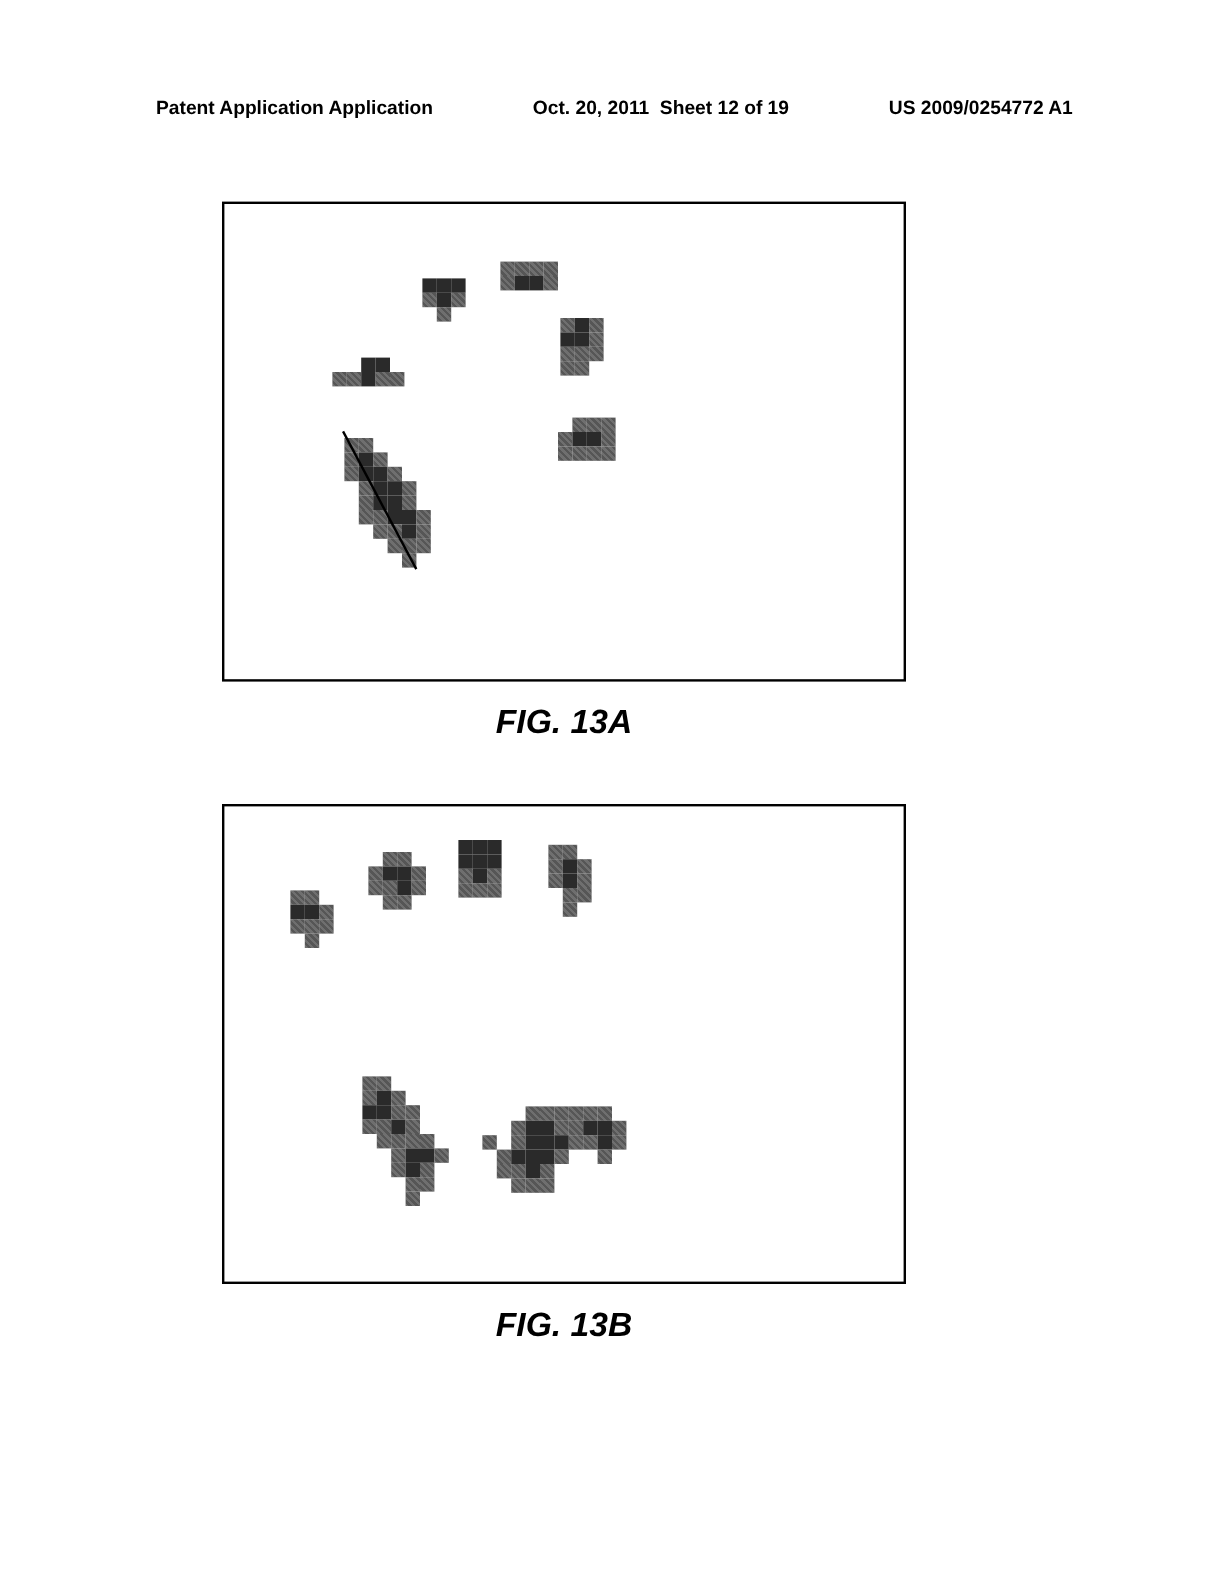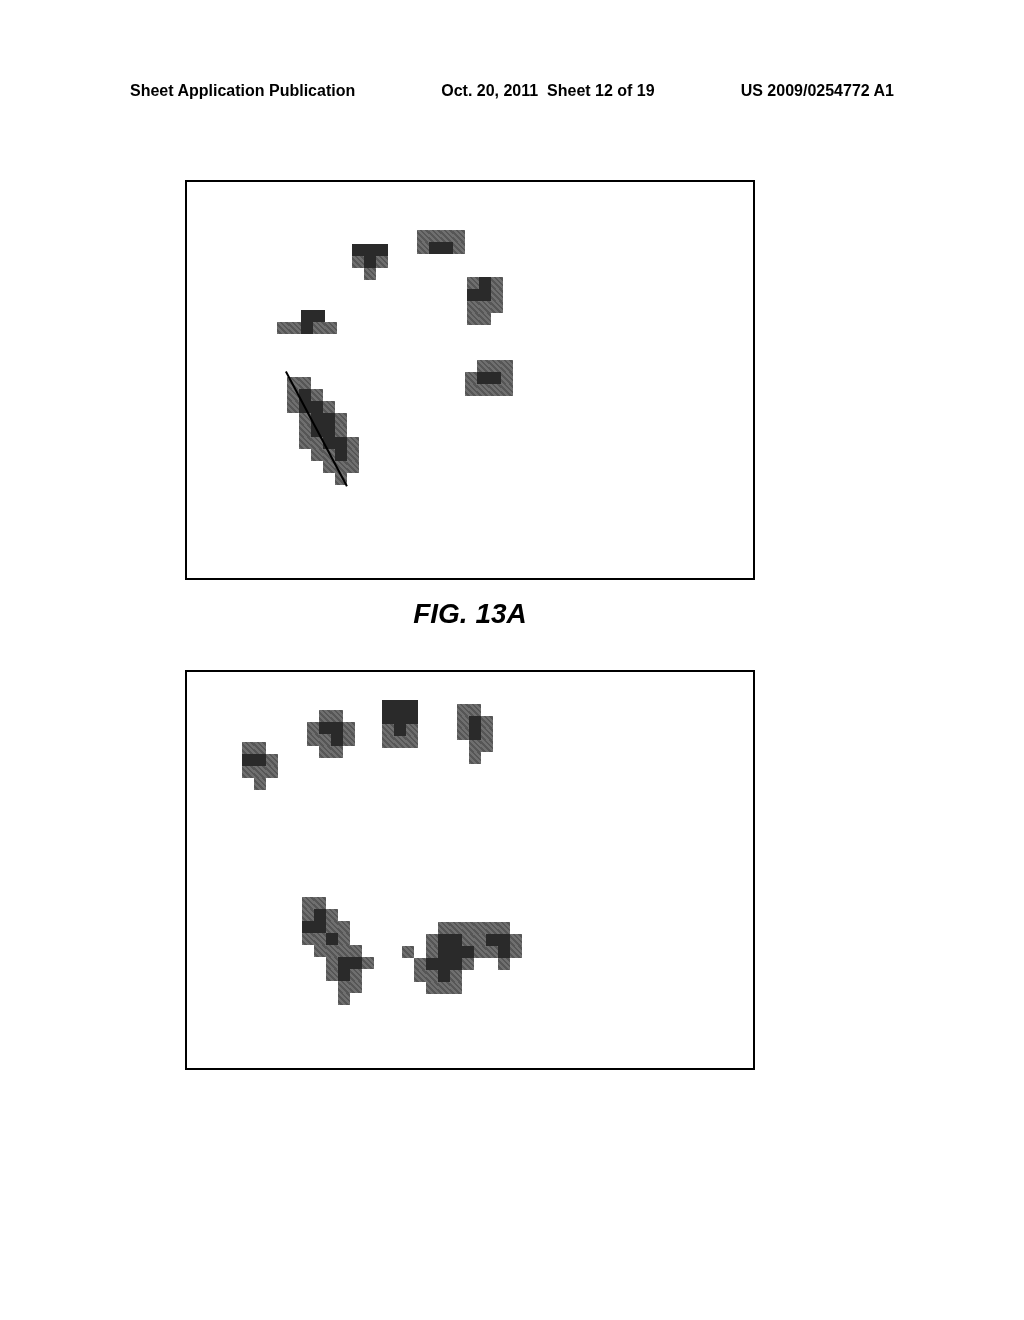--- a/index.html
+++ b/index.html
@@ -34,21 +34,21 @@
       text-align: right;
     }
     .header-right {
       white-space: nowrap;
     }
     .figure-container {
       position: absolute;
       left: 185px;
     }
     .figure-a {
-      top: 180px;
+      top: 168px;
     }
     .figure-b {
       top: 670px;
     }
     .figure-box {
       width: 570px;
       height: 400px;
       border: 2px solid #000;
       position: relative;
       background: #fff;
@@ -83,21 +83,21 @@
     .line-overlay {
       position: absolute;
       background: #000;
       transform-origin: top left;
     }
   </style>
 </head>
 <body>
 
 <div class="header">
-  <span class="header-left">Sheet Application Publication</span>
+  <span class="header-left">Patent Application Application</span>
   <span class="header-center">
     <span>Oct. 20, 2011</span>&nbsp;&nbsp;<span>Sheet 12 of 19</span>
   </span>
   <span class="header-right">US 2009/0254772 A1</span>
 </div>
 
 <div class="figure-container figure-a">
   <div class="figure-box">
 
     <div class="blob" style="top:128px; left:90px; grid-template-columns: repeat(5,12px);">
@@ -425,13 +425,14 @@
         <div class="px h"></div>
         <div class="px h"></div>
         <div class="px e"></div>
         <div class="px e"></div>
         <div class="px e"></div>
         <div class="px e"></div>
         <div class="px e"></div>
     </div>
 
   </div>
+  <div class="figure-label">FIG. 13B</div>
 </div>
 
 </body></html>

